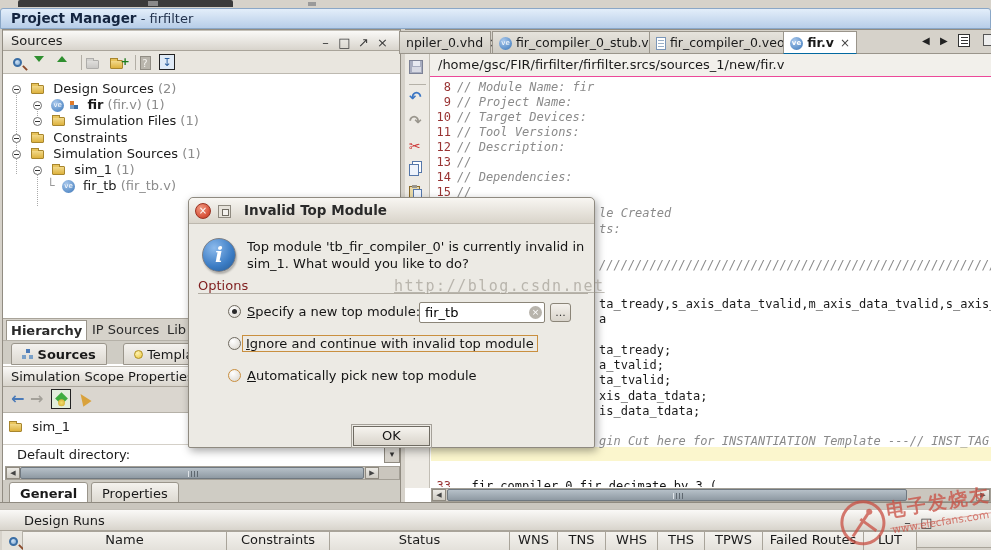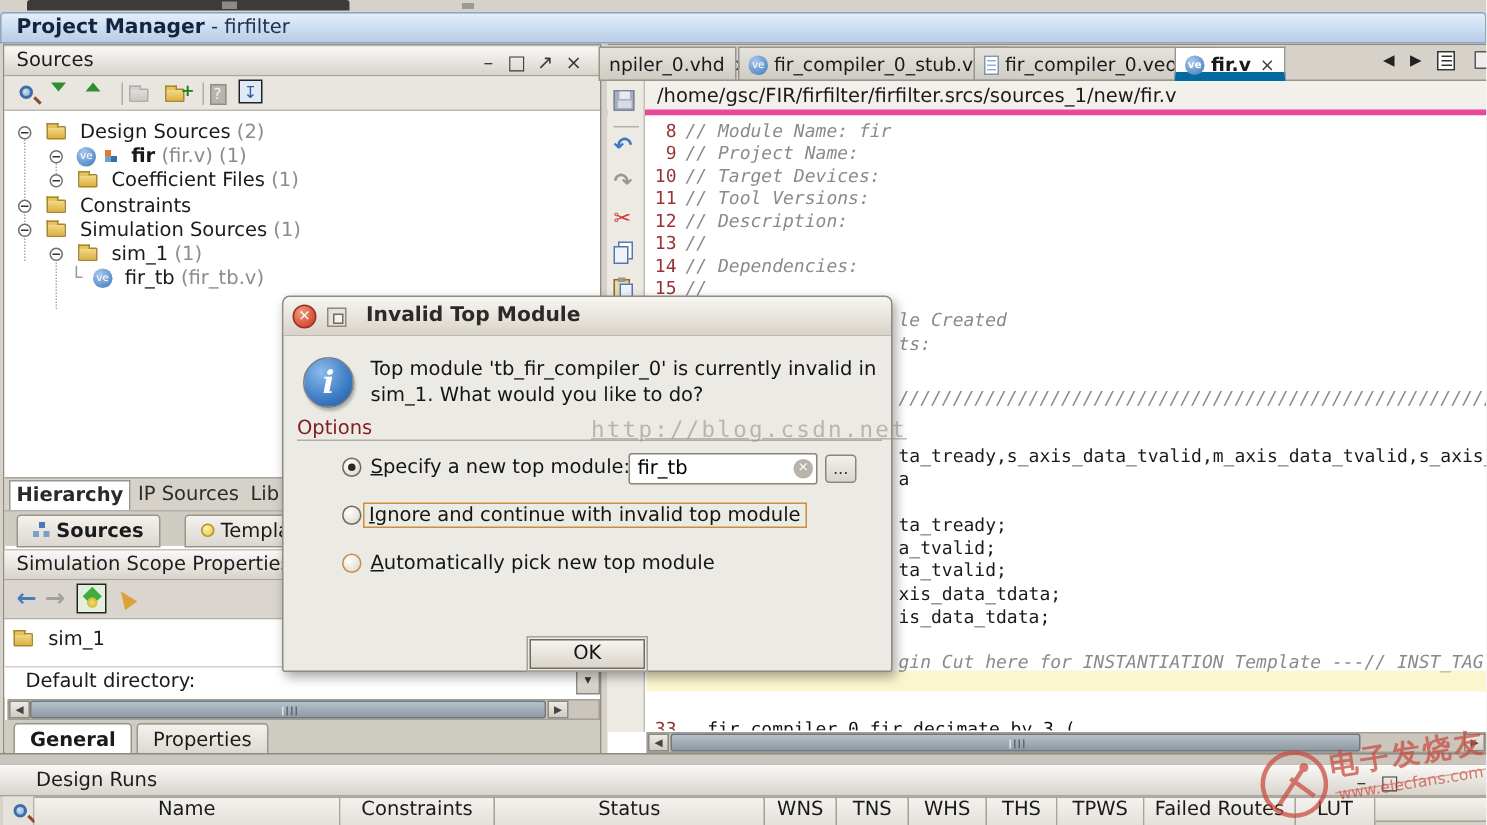--- a/index.html
+++ b/index.html
@@ -102,23 +102,23 @@
   .sb-btn { position:absolute; top:0; width:14px; height:12px; background:linear-gradient(#eceae5,#cfccc4); border:1px solid #8f8a80; text-align:center; line-height:11px; font-size:7px; color:#444; }
   .sb-thumb { position:absolute; top:0; height:12px; background:linear-gradient(#b6c0c8,#8f9aa3); border:1px solid #6f7880; border-radius:2px; }
   .sb-grip { position:absolute; top:3px; width:1px; height:6px; background:#5f6870; box-shadow:3px 0 0 #5f6870, 6px 0 0 #5f6870, -3px 0 0 #dfe4e8; }
 
   .btabs-bottom { position:absolute; left:0; top:450px; width:397px; height:22px; background:#cfccc4; }
 
   
   #editor { left:405px; top:29px; width:586px; height:473px; background:#fff; border-top:1px solid #918c82; }
   #tabbar { position:absolute; left:0; top:0; width:586px; height:24px; background:#d6d2ca; border-bottom:1px solid #9a958b; }
   .etab { position:absolute; top:1px; height:23px; line-height:22px; background:linear-gradient(#e6e3dc,#cfccc4); border:1px solid #9a958b; font-size:12.5px; padding:0 6px; white-space:nowrap; }
-  .etab.active { background:#fff; border-bottom:6px solid #0369a1; font-weight:bold; }
+  .etab.active { background:#fff; border-bottom:1px solid #0369a1; font-weight:bold; }
   .etab .close { color:#444; font-size:12px; margin-left:6px; font-weight:normal; }
-  #pathbar { position:absolute; left:0; top:24px; width:586px; height:23px; background:#f2f0eb; border-bottom:4px solid #ec4899; line-height:22px; }
+  #pathbar { position:absolute; left:0; top:24px; width:586px; height:23px; background:#f2f0eb; border-bottom:1px solid #ec4899; line-height:22px; }
   #lstrip { position:absolute; left:0; top:24px; width:25px; height:434px; background:#edeae4; border-right:1px solid #c2beb5; }
   .lstrip-ic { position:absolute; left:4px; }
   #codearea { position:absolute; left:26px; top:47px; width:560px; height:410px; background:#fff; overflow:hidden; }
   .code { font-family:"DejaVu Sans Mono","Liberation Mono",monospace; font-size:12px; white-space:pre; }
   .lineno { position:absolute; width:20px; text-align:right; color:#993333; }
   .ctext { position:absolute; left:26px; color:#111; }
   .ccomment { color:#8a8a8a; font-style:italic; }
   .hl-line { position:absolute; left:0; width:560px; height:14px; background:#fbf6cd; }
   .frag { position:absolute; }
 
@@ -205,21 +205,21 @@
       <div class="tree-row" style="left:30px;top:23px;text-align:center;">
         <span class="expander"></span>
         <span class="ve-badge" style="margin-left:5px;"></span>
         <span class="blocks-ic" style="margin-left:2px;"></span>
         <b style="margin-left:4px;">fir</b>
         <span class="tree-suffix">(fir.v) (1)</span>
       </div>
       <div class="tree-row" style="left:30px;top:39px;">
         <span class="expander"></span>
         <span class="folder-ic" style="margin-left:6px;"></span>
-        <span style="margin-left:5px;">Coefficient Files</span>
+        <span style="margin-left:5px;">Simulation Files</span>
         <span class="tree-suffix">(1)</span>
       </div>
       <div class="tree-row" style="left:9px;top:56px;">
         <span class="expander"></span>
         <span class="folder-ic" style="margin-left:6px;"></span>
         <span style="margin-left:5px;">Constraints</span>
         <span class="tree-suffix"></span>
       </div>
       <div class="tree-row" style="left:9px;top:72px;">
         <span class="expander"></span>

